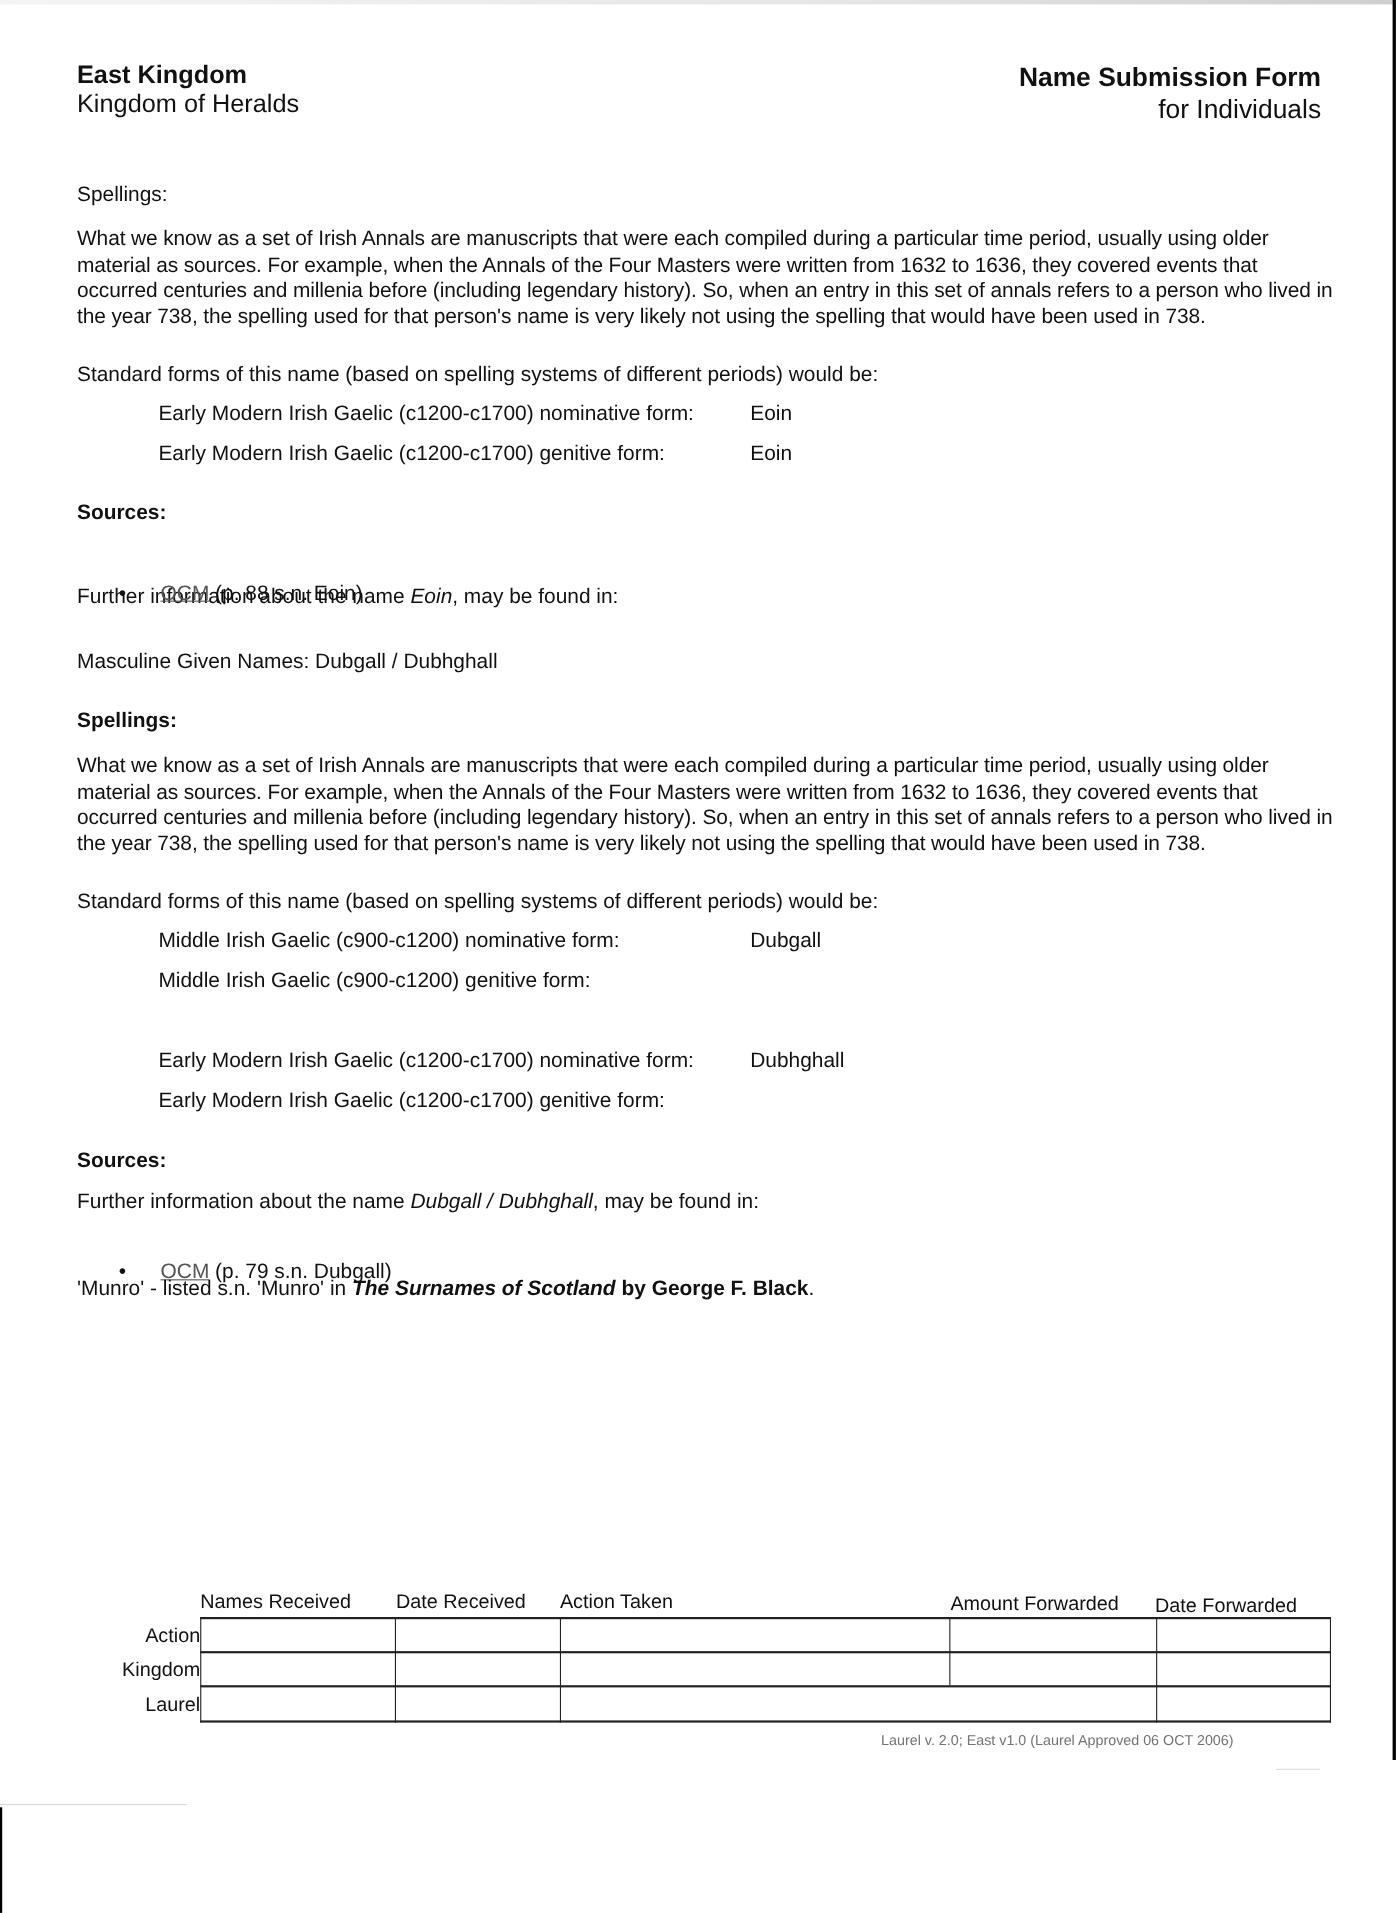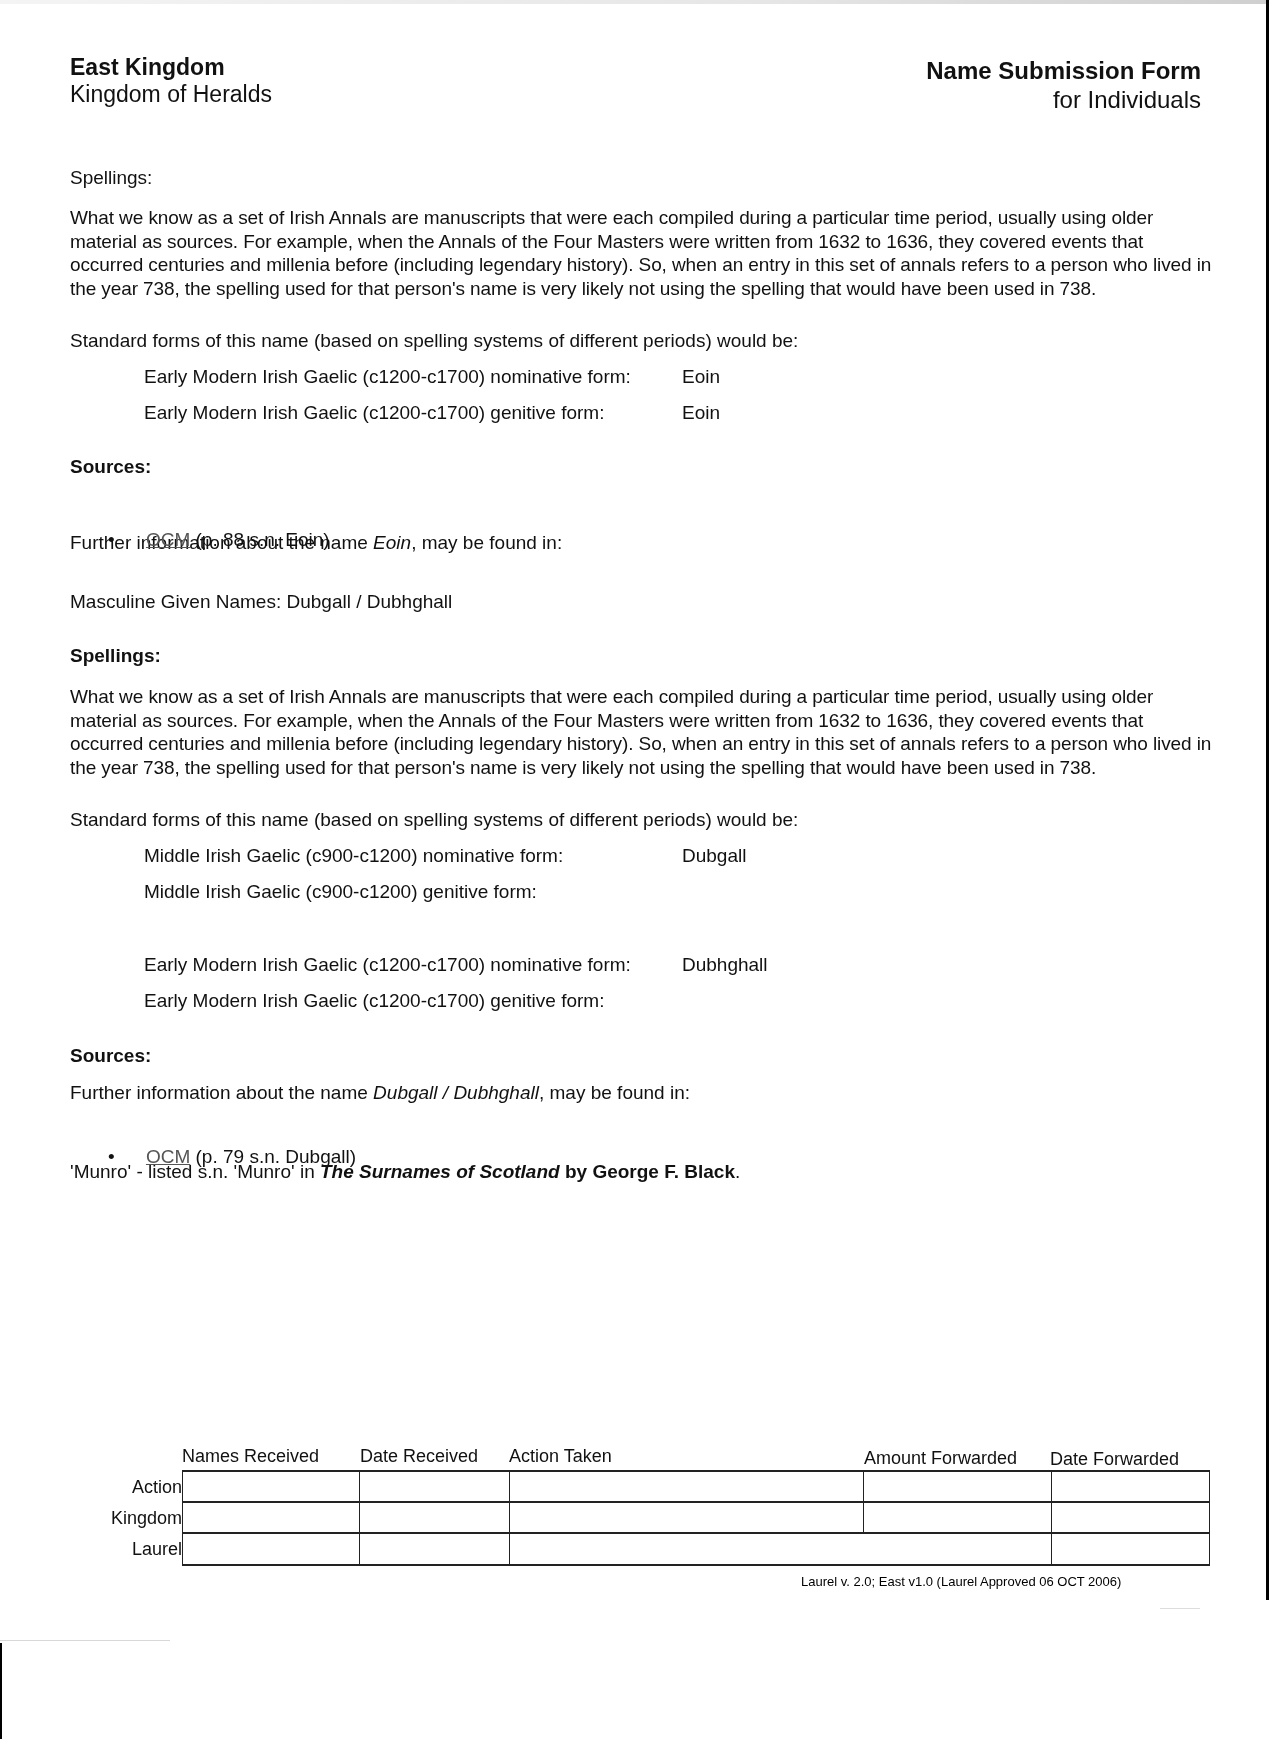--- a/index.html
+++ b/index.html
@@ -28,21 +28,21 @@
     .form-label { position: absolute; left: 144px; font-size: 19px; }
     .form-value { position: absolute; left: 682px; font-size: 19px; }
     .bullet { position: absolute; left: 108px; font-size: 19px; }
     .link { color: #555555; text-decoration: underline; }
 
     .tbl-head { position: absolute; top: 1446px; font-size: 18px; }
     .row-label { position: absolute; font-size: 18px; text-align: right; width: 110px; left: 72px; }
     .grid { position: absolute; left: 182px; top: 1470px; width: 1028px; height: 96px; }
     .hline { position: absolute; left: 0; height: 2px; background: #222; width: 1028px; }
     .vline { position: absolute; top: 0; width: 1px; background: #222; }
-    .footer-note { position: absolute; left: 801px; top: 1574px; font-size: 13px; color: #000000; }
+    .footer-note { position: absolute; left: 801px; top: 1574px; font-size: 13px; color: #737373; }
   </style>
 </head>
 <body>
 
 <div class="scan-top"></div>
 <div class="scan-right"></div>
 <div class="scan-left"></div>
 <div class="scan-lline"></div>
 <div class="scan-mark"></div>
 

